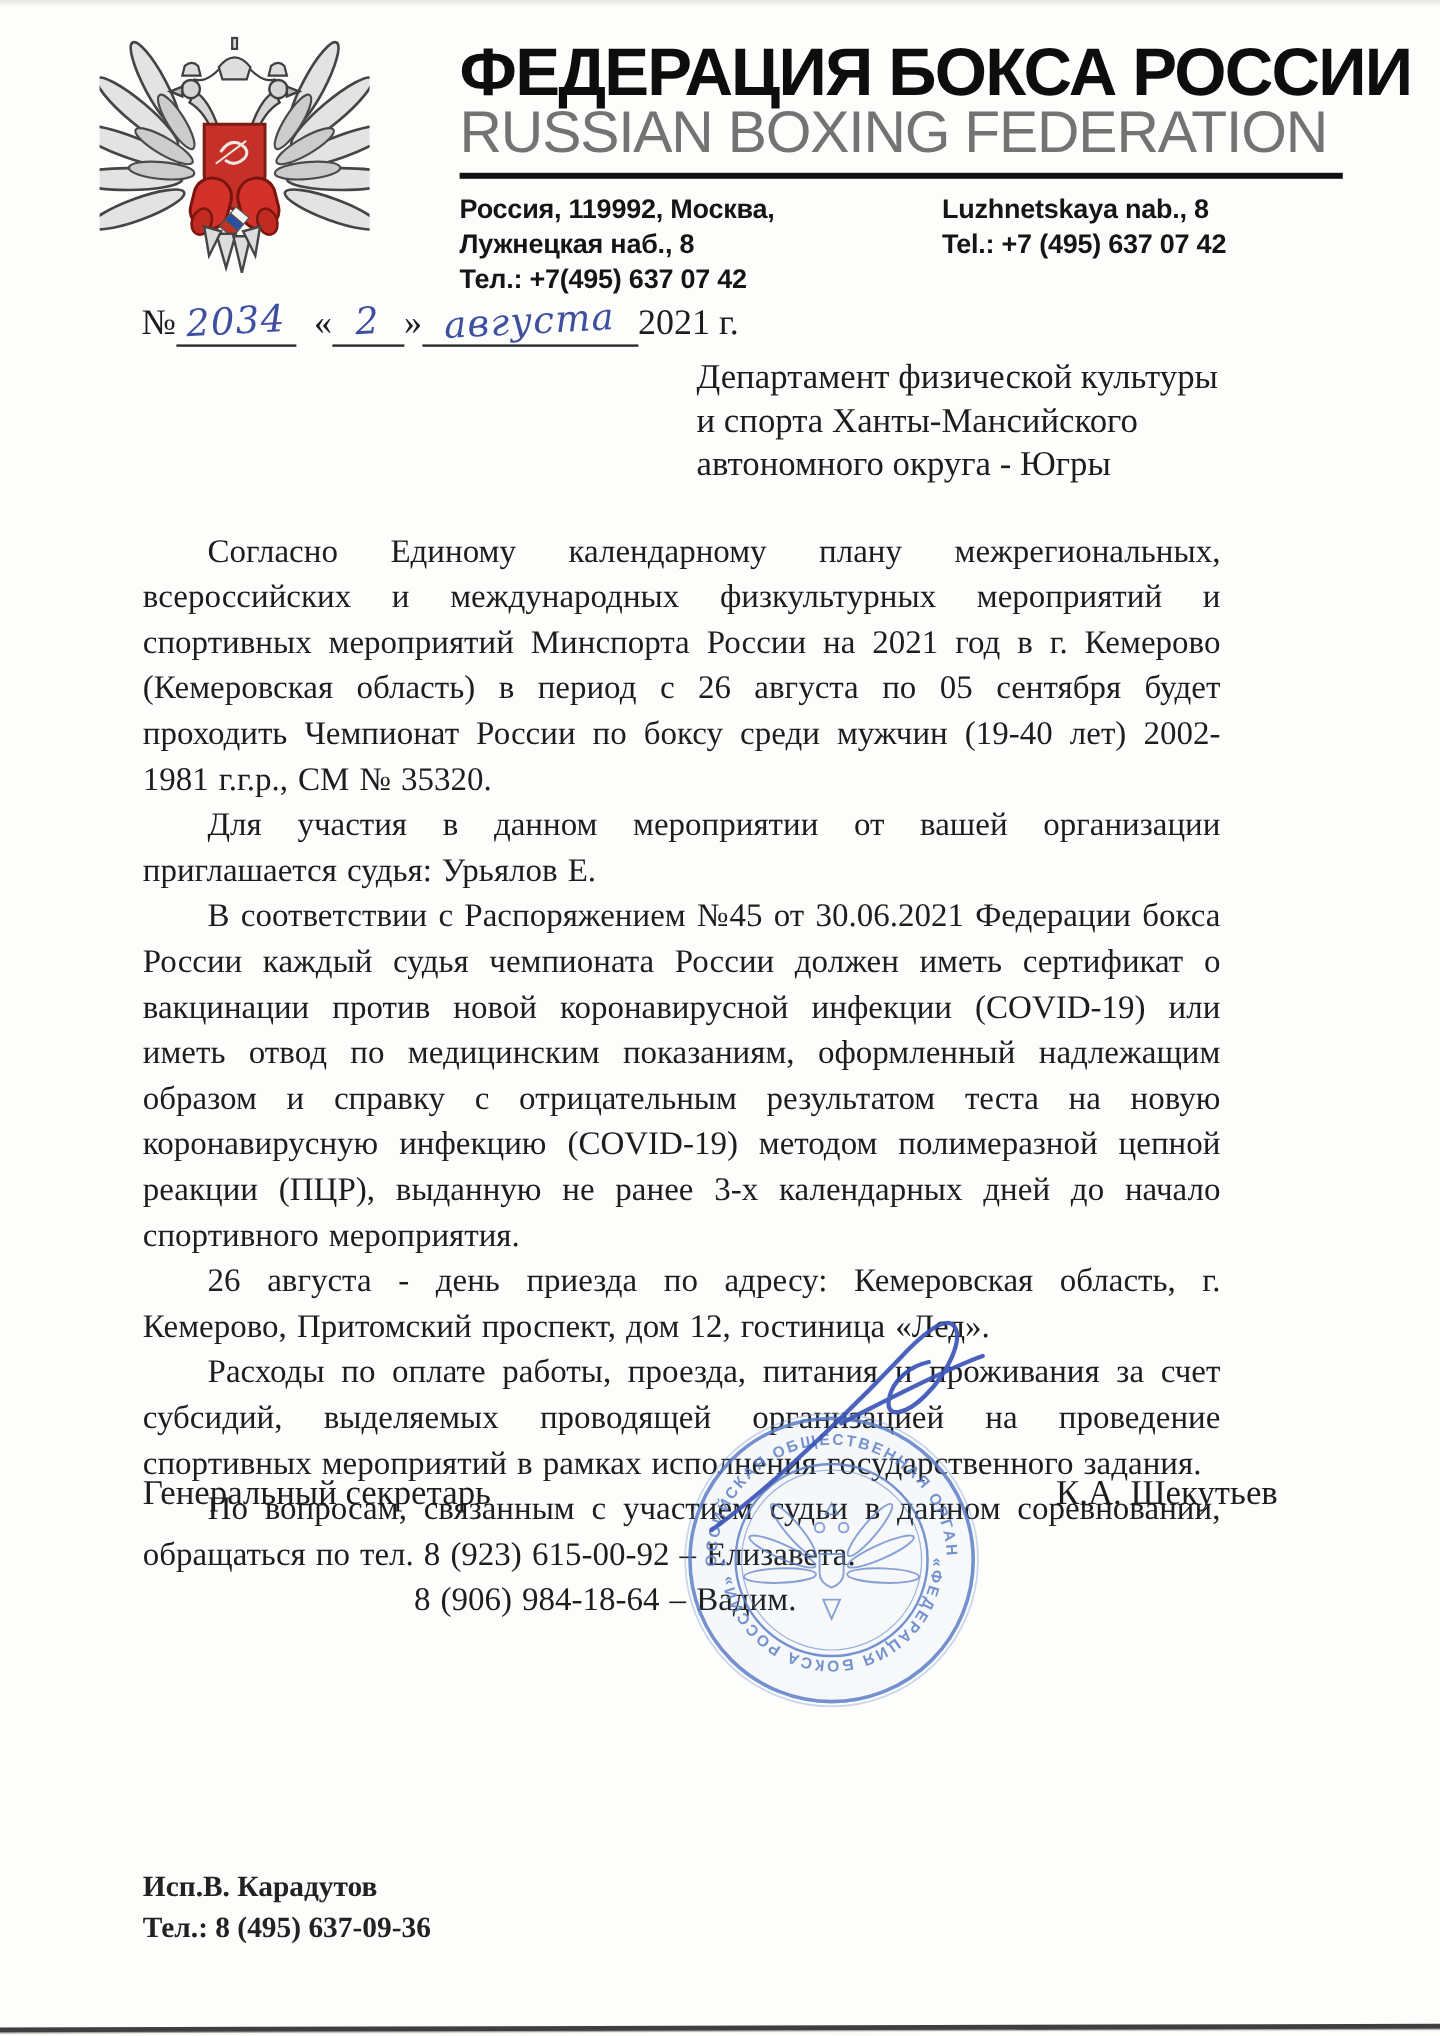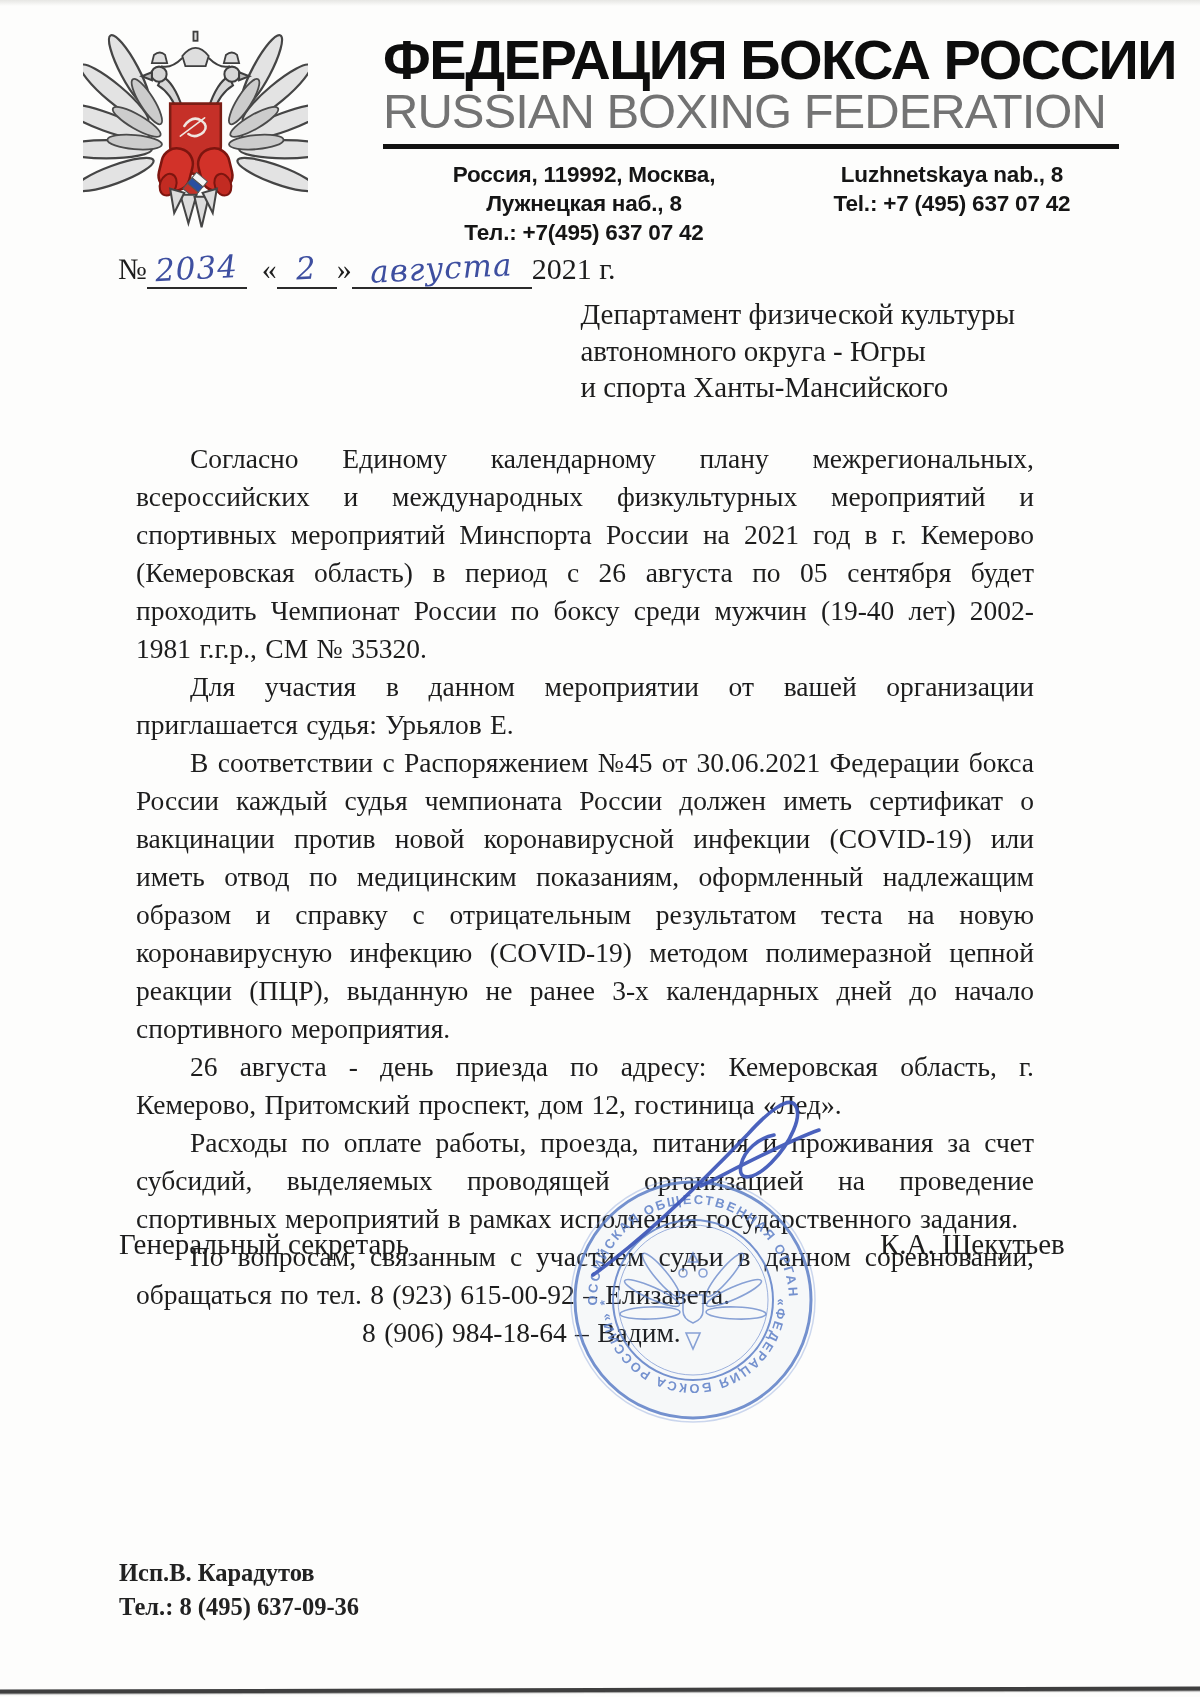--- a/index.html
+++ b/index.html
@@ -18,38 +18,38 @@
   .header-text{left:383px;top:34px;width:736px;}
   .title-ru{
     font-family:"Liberation Sans",sans-serif;font-weight:bold;
     font-size:56px;line-height:52px;letter-spacing:-1.5px;color:#0d0d0d;white-space:nowrap;
   }
   .title-en{
     font-family:"Liberation Sans",sans-serif;font-weight:normal;
     font-size:49px;line-height:51px;letter-spacing:-1px;color:#737373;white-space:nowrap;
   }
   .header-rule{height:5px;background:#121212;margin-top:7px;}
-  .addr-row{display:flex;margin-top:11px;text-align:center;}
+  .addr-row{display:flex;margin-top:11px;}
   .addr-col{font-family:"Liberation Sans",sans-serif;font-weight:bold;font-size:22.5px;line-height:29px;color:#151515;letter-spacing:-.2px;}
   .addr-col.ru{width:402px;}
   .addr-col.en{width:334px;}
   
   .ref-line{left:118px;top:250px;font-size:30px;white-space:nowrap;}
   .blank{display:inline-block;border-bottom:2.5px solid #2b2b2b;text-align:center;padding:0 4px 1px 4px;}
   .blank.b1{min-width:92px;}
   .blank.b2{min-width:52px;}
   .blank.b3{min-width:172px;}
   .hand{
     font-family:"DejaVu Serif",serif;font-style:italic;color:#3e4fa0;
     display:inline-block;transform:rotate(-3deg);letter-spacing:1px;font-size:31px;
   }
   
   .recipient{right:185px;top:296px;font-size:29px;line-height:36.5px;}
   
-  .body-text{left:119px;top:440px;width:898px;margin-left:17px;}
+  .body-text{left:119px;top:440px;width:898px;}
   .body-text p{
     margin:0;font-size:27.5px;line-height:38px;text-align:justify;
     text-indent:54px;word-spacing:1.5px;color:#1d1d1d;
   }
   .body-text p.vadim{text-indent:0;padding-left:226px;text-align:left;}
   
   .sig-title{left:119px;top:1228px;font-size:29px;}
   .sig-name{left:880px;top:1228px;font-size:29px;text-align:right;}
   
   .stamp{left:533px;top:1090px;}
@@ -156,22 +156,22 @@
     </div>
   </div>
 
   <div class="abs ref-line">
     <span>№</span><span class="blank b1"><span class="hand">2034</span></span>
     &nbsp;<span>«</span><span class="blank b2"><span class="hand">2</span></span><span>»</span><span class="blank b3"><span class="hand">августа</span></span><span>2021 г.</span>
   </div>
 
   <div class="abs recipient">
     <div>Департамент физической культуры</div>
+    <div>и спорта Ханты-Мансийского</div>
     <div>автономного округа - Югры</div>
-    <div>и спорта Ханты-Мансийского</div>
   </div>
 
   <div class="abs body-text">
     <p>Согласно Единому календарному плану межрегиональных, всероссийских и международных физкультурных мероприятий и спортивных мероприятий Минспорта России на 2021 год в г. Кемерово (Кемеровская область) в период с 26 августа по 05 сентября будет проходить Чемпионат России по боксу среди мужчин (19-40 лет) 2002-1981 г.г.р., СМ № 35320.</p>
     <p>Для участия в данном мероприятии от вашей организации приглашается судья: Урьялов Е.</p>
     <p>В соответствии с Распоряжением №45 от 30.06.2021 Федерации бокса России каждый судья чемпионата России должен иметь сертификат о вакцинации против новой коронавирусной инфекции (COVID-19) или иметь отвод по медицинским показаниям, оформленный надлежащим образом и справку с отрицательным результатом теста на новую коронавирусную инфекцию (COVID-19) методом полимеразной цепной реакции (ПЦР), выданную не ранее 3-х календарных дней до начало спортивного мероприятия.</p>
     <p>26 августа - день приезда по адресу: Кемеровская область, г. Кемерово, Притомский проспект, дом 12, гостиница «Лед».</p>
     <p>Расходы по оплате работы, проезда, питания и проживания за счет субсидий, выделяемых проводящей организацией на проведение спортивных мероприятий в рамках исполнения  государственного задания.</p>
     <p>По вопросам, связанным с участием судьи в данном соревновании, обращаться по  тел. 8 (923) 615-00-92 – Елизавета.</p>
     <p class="vadim">8 (906) 984-18-64 – Вадим.</p>

